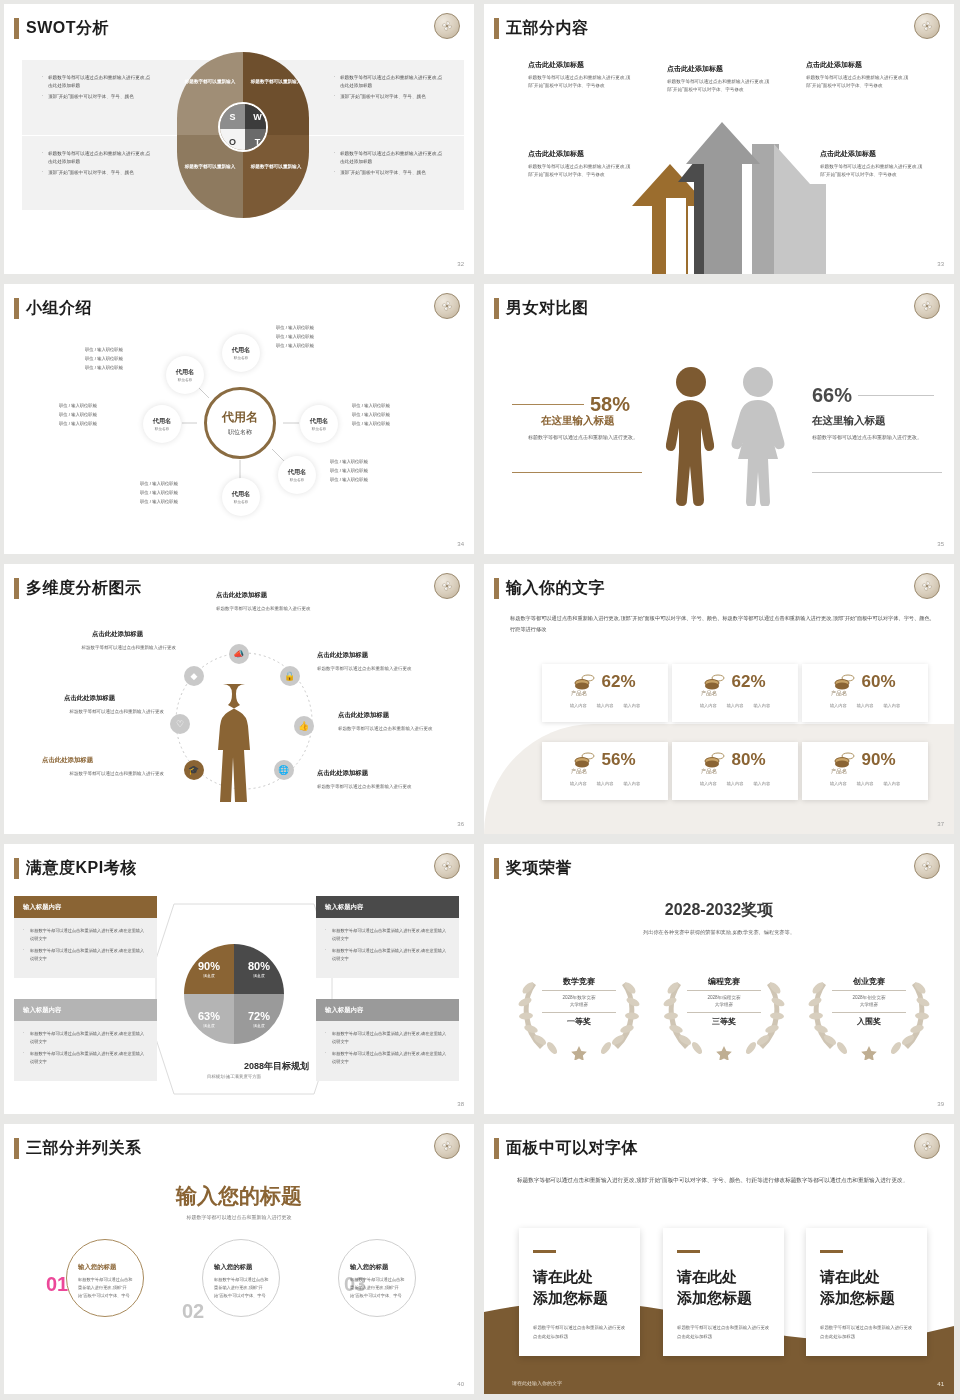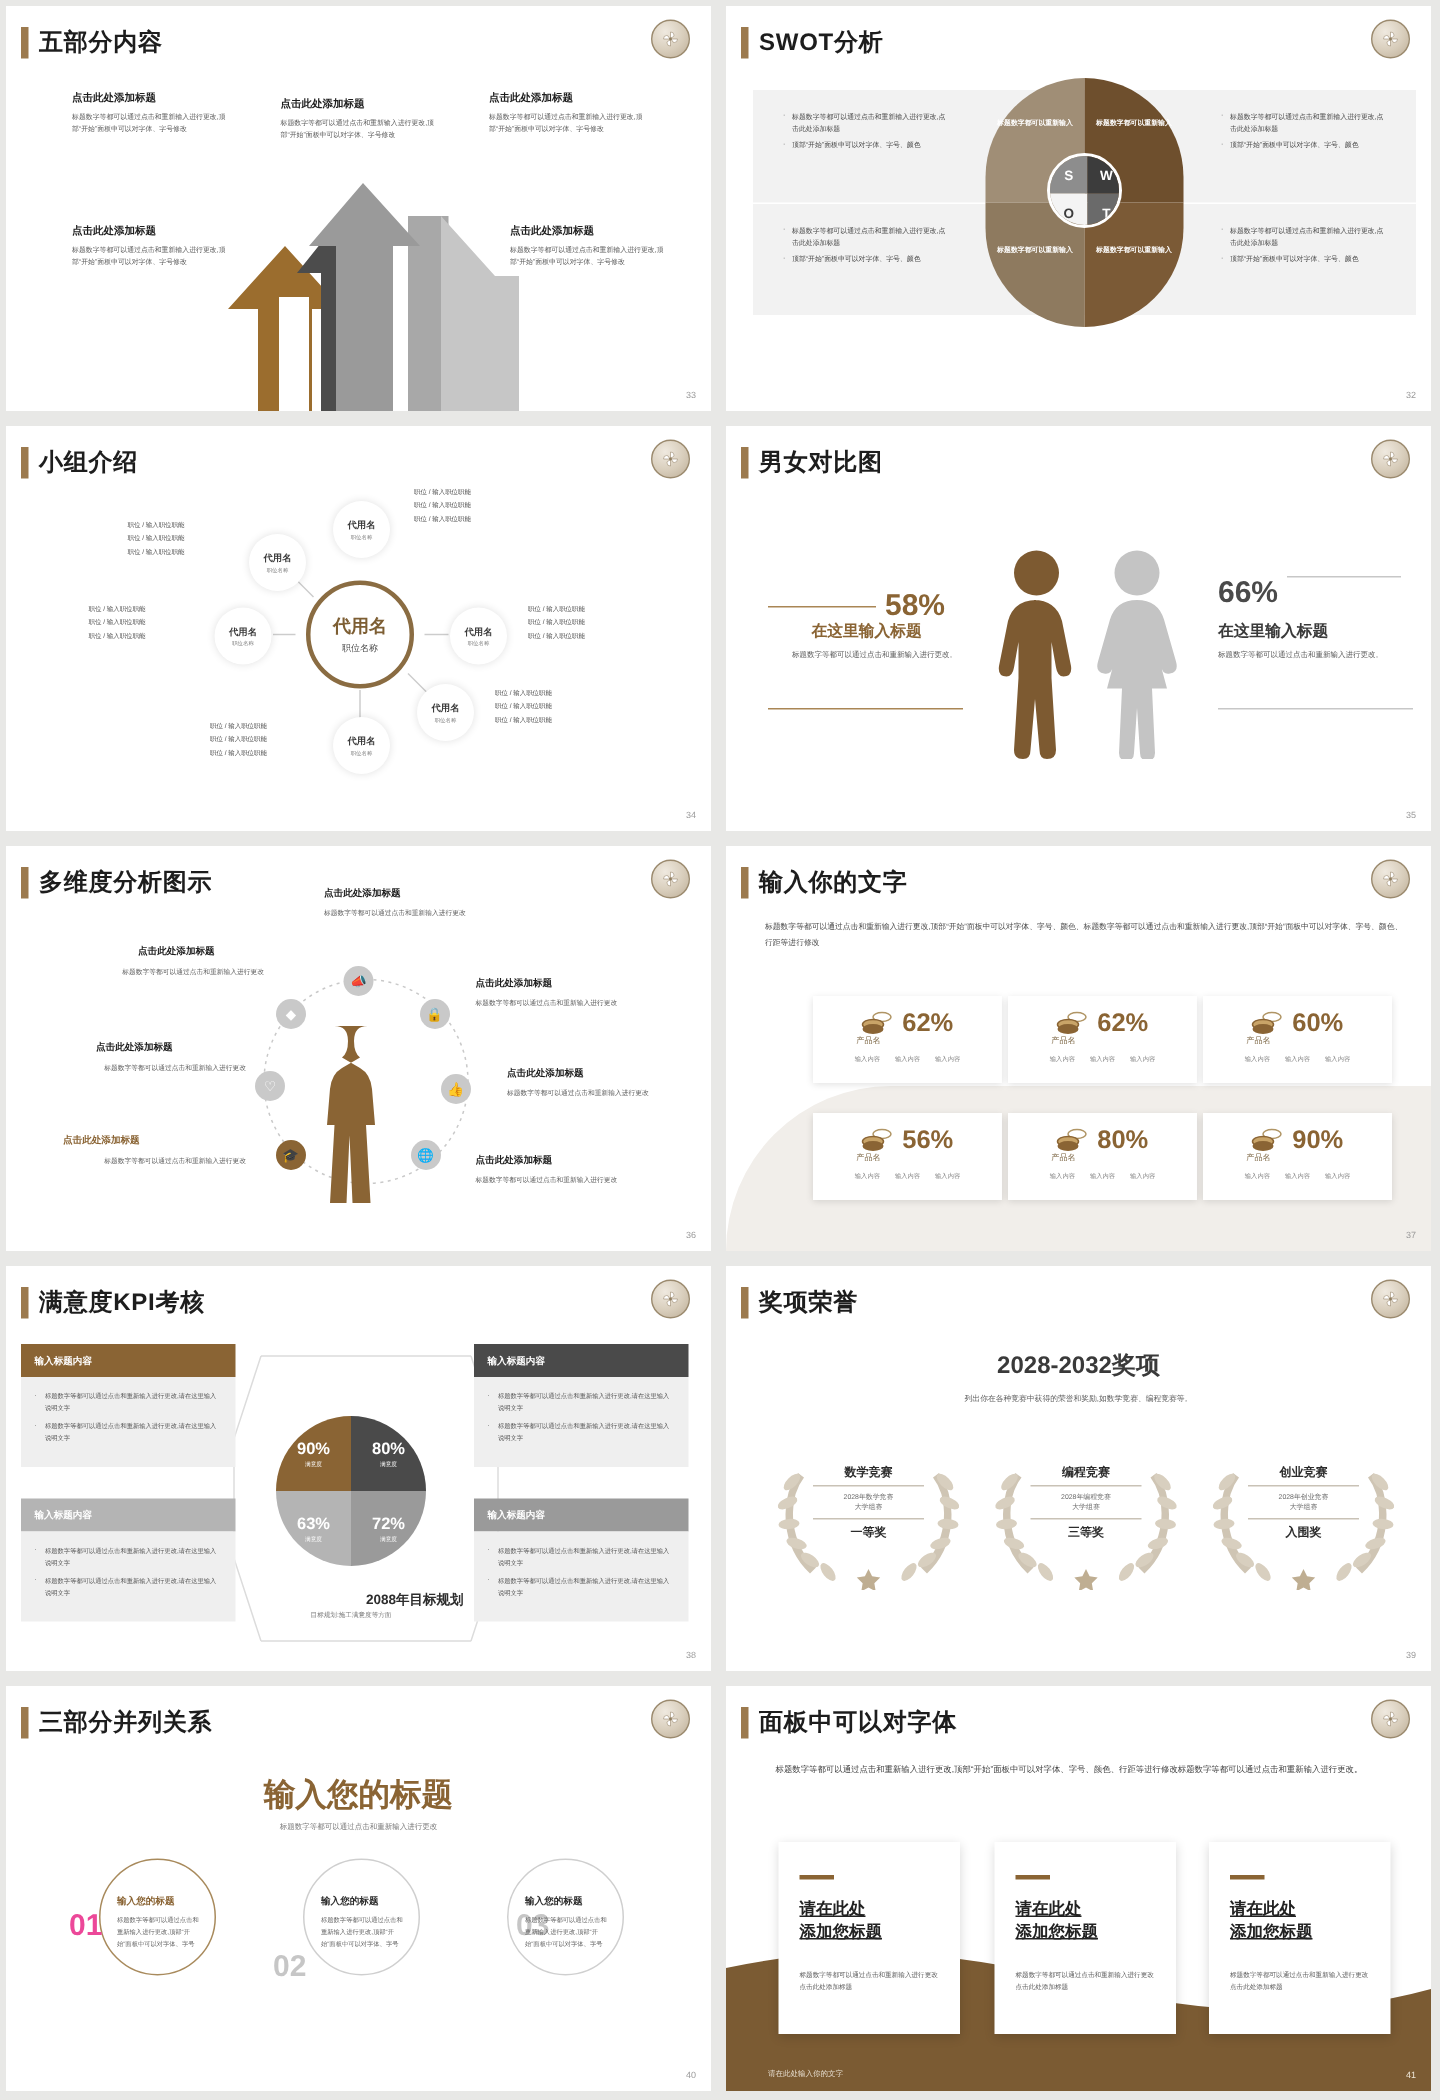--- a/index.html
+++ b/index.html
@@ -92,75 +92,27 @@
 
   
   .circ { position:absolute; width:78px; height:78px; border-radius:50%; border:1.4px solid #cfcfcf; }
   .cnum { position:absolute; font-size:20px; font-weight:bold; color:#c6c6c6; }
   .ch { position:absolute; font-size:6.4px; font-weight:bold; color:#2d2d2d; }
   .cb { position:absolute; font-size:4.2px; line-height:1.85; color:#636363; width:58px; }
 
   
   .tcard { position:absolute; width:121px; height:128px; background:#fff; box-shadow:0 2px 7px rgba(0,0,0,.16); padding:22px 14px 0 14px; }
   .tcard .bar { width:23px; height:2.5px; background:#8a6434; margin-bottom:13px; }
-  .tcard .th { font-size:11px; font-weight:bold; color:#222; line-height:1.42;text-decoration:underline; }
+  .tcard .th { font-size:15px; font-weight:bold; color:#222; line-height:1.42; }
   .tcard .tb { font-size:4.4px; line-height:1.95; color:#616161; margin-top:16px; }
 </style>
 </head>
 <body>
 
 <div class="grid">
-
-  <div class="cell">
-  <div class="slide">
-    <div class="tbar"></div>
-    <div class="stitle">五部分内容</div>
-    <div class="logo">
-      <svg class="pin" viewBox="0 0 24 24">
-            <g fill="#fff" stroke="#8f7d5f" stroke-width=".6">
-              <path d="M12 4 q4 0 4 3.6 q0 2-2 2.4 L12 11z"></path>
-              <path d="M20 12 q0 4-3.6 4 q-2 0-2.4-2 L13 12z"></path>
-              <path d="M12 20 q-4 0-4-3.6 q0-2 2-2.4 L12 13z"></path>
-              <path d="M4 12 q0-4 3.6-4 q2 0 2.4 2 L11 12z"></path>
-            </g>
-            <circle cx="12" cy="12" r="1.6" fill="#8f7d5f"></circle>
-          </svg>
-    </div>
-
-    <div class="arrows">
-      <svg viewBox="0 0 300 170" width="300" height="170">
-        <path d="M10 170 L78 170 L78 92 L58 92 L96 50 L134 92 L114 92 L114 170 L112 170 L112 84 L92 84 L92 170 Z" fill="#9b6d2e"></path>
-        <path d="M58 170 L120 170 L120 68 L104 68 L136 28 L168 68 L152 68 L152 170 L150 170 L150 62 L132 62 L132 170 Z" fill="#4c4c4c"></path>
-        <path d="M112 170 L156 170 L156 42 L142 42 L150 18 L158 42 L146 42 L146 170 Z" fill="#8c8c8c"></path>
-        <path d="M140 170 L205 170 L205 30 L190 30 L150 8 L190 30 L178 30 L178 170 Z" fill="#a8a8a8"></path>
-        <path d="M148 8 L186 50 L168 50 L168 170 L130 170 L130 50 L112 50 Z" fill="#9a9a9a"></path>
-        <path d="M166 170 L236 170 L236 66 L220 66 L186 28 L152 66 L168 66 L168 170 Z" fill="#bdbdbd" opacity=".0"></path>
-        <path d="M178 170 L252 170 L252 70 L236 70 L200 30 L200 170 Z" fill="#c6c6c6"></path>
-        <path d="M196 170 L278 170 L278 86 L260 86 L228 50 L196 86 L212 86 Z" fill="#d2d2d2" opacity=".0"></path>
-      </svg>
-    </div>
-
-    <div class="fp-head" style="left:44px; top:56px;">点击此处添加标题</div>
-    <div class="fp-body" style="left:44px; top:70px; width:112px;">标题数字等都可以通过点击和重新输入进行更改,顶部“开始”面板中可以对字体、字号修改</div>
-
-    <div class="fp-head" style="left:183px; top:60px;">点击此处添加标题</div>
-    <div class="fp-body" style="left:183px; top:74px; width:112px;">标题数字等都可以通过点击和重新输入进行更改,顶部“开始”面板中可以对字体、字号修改</div>
-
-    <div class="fp-head" style="left:322px; top:56px;">点击此处添加标题</div>
-    <div class="fp-body" style="left:322px; top:70px; width:112px;">标题数字等都可以通过点击和重新输入进行更改,顶部“开始”面板中可以对字体、字号修改</div>
-
-    <div class="fp-head" style="left:44px; top:145px;">点击此处添加标题</div>
-    <div class="fp-body" style="left:44px; top:159px; width:104px;">标题数字等都可以通过点击和重新输入进行更改,顶部“开始”面板中可以对字体、字号修改</div>
-
-    <div class="fp-head" style="left:336px; top:145px;">点击此处添加标题</div>
-    <div class="fp-body" style="left:336px; top:159px; width:104px;">标题数字等都可以通过点击和重新输入进行更改,顶部“开始”面板中可以对字体、字号修改</div>
-
-    <div class="pgnum">33</div>
-  </div>
-  </div>
 
   <div class="cell">
   <div class="slide">
     <div class="tbar"></div>
     <div class="stitle">SWOT分析</div>
     <div class="logo">
       <svg class="pin" viewBox="0 0 24 24">
         <g fill="#ffffff" stroke="#8f7d5f" stroke-width=".6">
           <path d="M12 4 q4 0 4 3.6 q0 2-2 2.4 L12 11z"></path>
           <path d="M20 12 q0 4-3.6 4 q-2 0-2.4-2 L13 12z"></path>
@@ -208,20 +160,68 @@
         </div>
       </div>
     </div>
     <div class="pgnum">32</div>
   </div>
   </div>
 
   <div class="cell">
   <div class="slide">
     <div class="tbar"></div>
+    <div class="stitle">五部分内容</div>
+    <div class="logo">
+      <svg class="pin" viewBox="0 0 24 24">
+            <g fill="#fff" stroke="#8f7d5f" stroke-width=".6">
+              <path d="M12 4 q4 0 4 3.6 q0 2-2 2.4 L12 11z"></path>
+              <path d="M20 12 q0 4-3.6 4 q-2 0-2.4-2 L13 12z"></path>
+              <path d="M12 20 q-4 0-4-3.6 q0-2 2-2.4 L12 13z"></path>
+              <path d="M4 12 q0-4 3.6-4 q2 0 2.4 2 L11 12z"></path>
+            </g>
+            <circle cx="12" cy="12" r="1.6" fill="#8f7d5f"></circle>
+          </svg>
+    </div>
+
+    <div class="arrows">
+      <svg viewBox="0 0 300 170" width="300" height="170">
+        <path d="M10 170 L78 170 L78 92 L58 92 L96 50 L134 92 L114 92 L114 170 L112 170 L112 84 L92 84 L92 170 Z" fill="#9b6d2e"></path>
+        <path d="M58 170 L120 170 L120 68 L104 68 L136 28 L168 68 L152 68 L152 170 L150 170 L150 62 L132 62 L132 170 Z" fill="#4c4c4c"></path>
+        <path d="M112 170 L156 170 L156 42 L142 42 L150 18 L158 42 L146 42 L146 170 Z" fill="#8c8c8c"></path>
+        <path d="M140 170 L205 170 L205 30 L190 30 L150 8 L190 30 L178 30 L178 170 Z" fill="#a8a8a8"></path>
+        <path d="M148 8 L186 50 L168 50 L168 170 L130 170 L130 50 L112 50 Z" fill="#9a9a9a"></path>
+        <path d="M166 170 L236 170 L236 66 L220 66 L186 28 L152 66 L168 66 L168 170 Z" fill="#bdbdbd" opacity=".0"></path>
+        <path d="M178 170 L252 170 L252 70 L236 70 L200 30 L200 170 Z" fill="#c6c6c6"></path>
+        <path d="M196 170 L278 170 L278 86 L260 86 L228 50 L196 86 L212 86 Z" fill="#d2d2d2" opacity=".0"></path>
+      </svg>
+    </div>
+
+    <div class="fp-head" style="left:44px; top:56px;">点击此处添加标题</div>
+    <div class="fp-body" style="left:44px; top:70px; width:112px;">标题数字等都可以通过点击和重新输入进行更改,顶部“开始”面板中可以对字体、字号修改</div>
+
+    <div class="fp-head" style="left:183px; top:60px;">点击此处添加标题</div>
+    <div class="fp-body" style="left:183px; top:74px; width:112px;">标题数字等都可以通过点击和重新输入进行更改,顶部“开始”面板中可以对字体、字号修改</div>
+
+    <div class="fp-head" style="left:322px; top:56px;">点击此处添加标题</div>
+    <div class="fp-body" style="left:322px; top:70px; width:112px;">标题数字等都可以通过点击和重新输入进行更改,顶部“开始”面板中可以对字体、字号修改</div>
+
+    <div class="fp-head" style="left:44px; top:145px;">点击此处添加标题</div>
+    <div class="fp-body" style="left:44px; top:159px; width:104px;">标题数字等都可以通过点击和重新输入进行更改,顶部“开始”面板中可以对字体、字号修改</div>
+
+    <div class="fp-head" style="left:336px; top:145px;">点击此处添加标题</div>
+    <div class="fp-body" style="left:336px; top:159px; width:104px;">标题数字等都可以通过点击和重新输入进行更改,顶部“开始”面板中可以对字体、字号修改</div>
+
+    <div class="pgnum">33</div>
+  </div>
+  </div>
+
+  <div class="cell">
+  <div class="slide">
+    <div class="tbar"></div>
     <div class="stitle">小组介绍</div>
     <div class="logo">
       <svg class="pin" viewBox="0 0 24 24">
             <g fill="#fff" stroke="#8f7d5f" stroke-width=".6">
               <path d="M12 4 q4 0 4 3.6 q0 2-2 2.4 L12 11z"></path>
               <path d="M20 12 q0 4-3.6 4 q-2 0-2.4-2 L13 12z"></path>
               <path d="M12 20 q-4 0-4-3.6 q0-2 2-2.4 L12 13z"></path>
               <path d="M4 12 q0-4 3.6-4 q2 0 2.4 2 L11 12z"></path>
             </g>
             <circle cx="12" cy="12" r="1.6" fill="#8f7d5f"></circle>
@@ -331,21 +331,21 @@
     </svg>
 
     <div style="position:absolute; left:28px; top:109px; display:flex; align-items:center; gap:6px;">
       <div class="g-rule" style="width:72px; background:#a98655;"></div>
       <div class="pct-big" style="color:#8a6434;">58%</div>
     </div>
     <div style="position:absolute; left:57px; top:130px; font-size:10.5px; font-weight:bold; color:#8a6434;">在这里输入标题</div>
     <div style="position:absolute; left:44px; top:148px; width:114px; font-size:5px; line-height:2; color:#5d5d5d;">标题数字等都可以通过点击和重新输入进行更改。</div>
     <div style="position:absolute; left:28px; top:188px; width:130px; height:1px; background:#a98655;"></div>
 
-    <div style="position:absolute; left:328px; top:100px; display:flex; gap:6px;">
+    <div style="position:absolute; left:328px; top:100px; display:flex; align-items:center; gap:6px;">
       <div class="pct-big" style="color:#4a4a4a;">66%</div>
       <div class="g-rule" style="width:76px; background:#c7c7c7;"></div>
     </div>
     <div style="position:absolute; left:328px; top:130px; font-size:10.5px; font-weight:bold; color:#3a3a3a;">在这里输入标题</div>
     <div style="position:absolute; left:328px; top:148px; width:114px; font-size:5px; line-height:2; color:#5d5d5d;">标题数字等都可以通过点击和重新输入进行更改。</div>
     <div style="position:absolute; left:328px; top:188px; width:130px; height:1px; background:#c7c7c7;"></div>
 
     <div class="pgnum">35</div>
   </div>
   </div>

